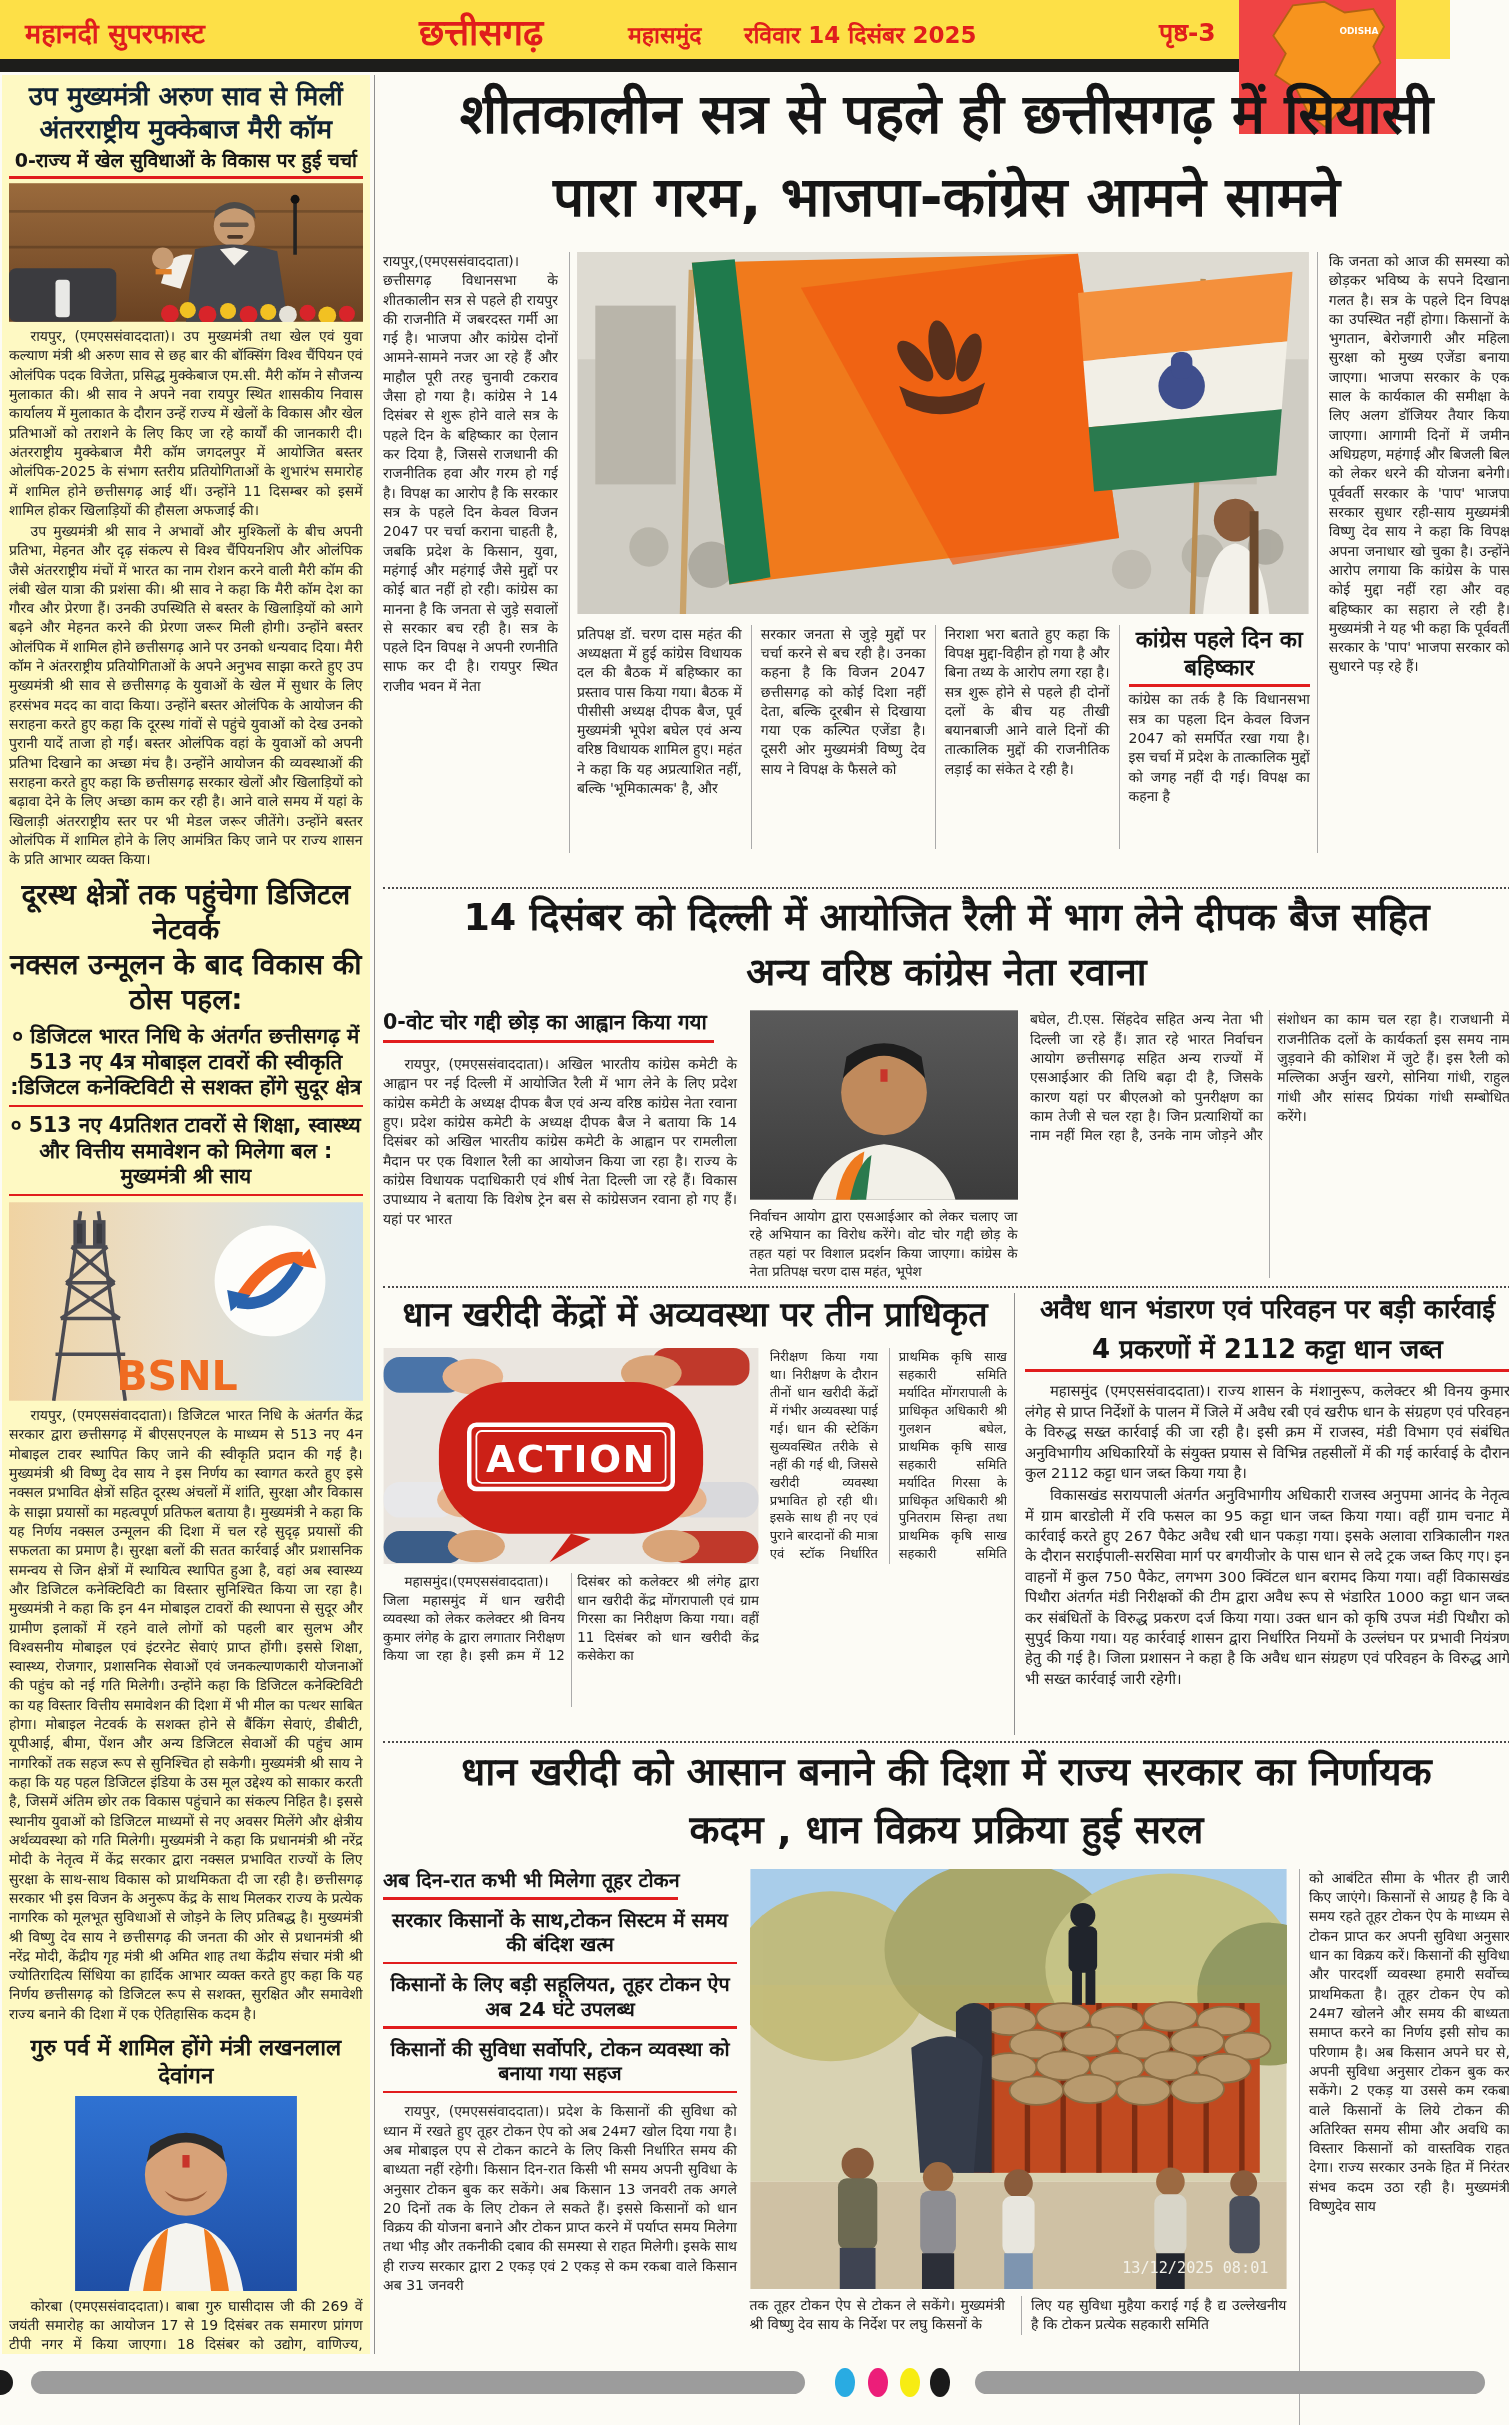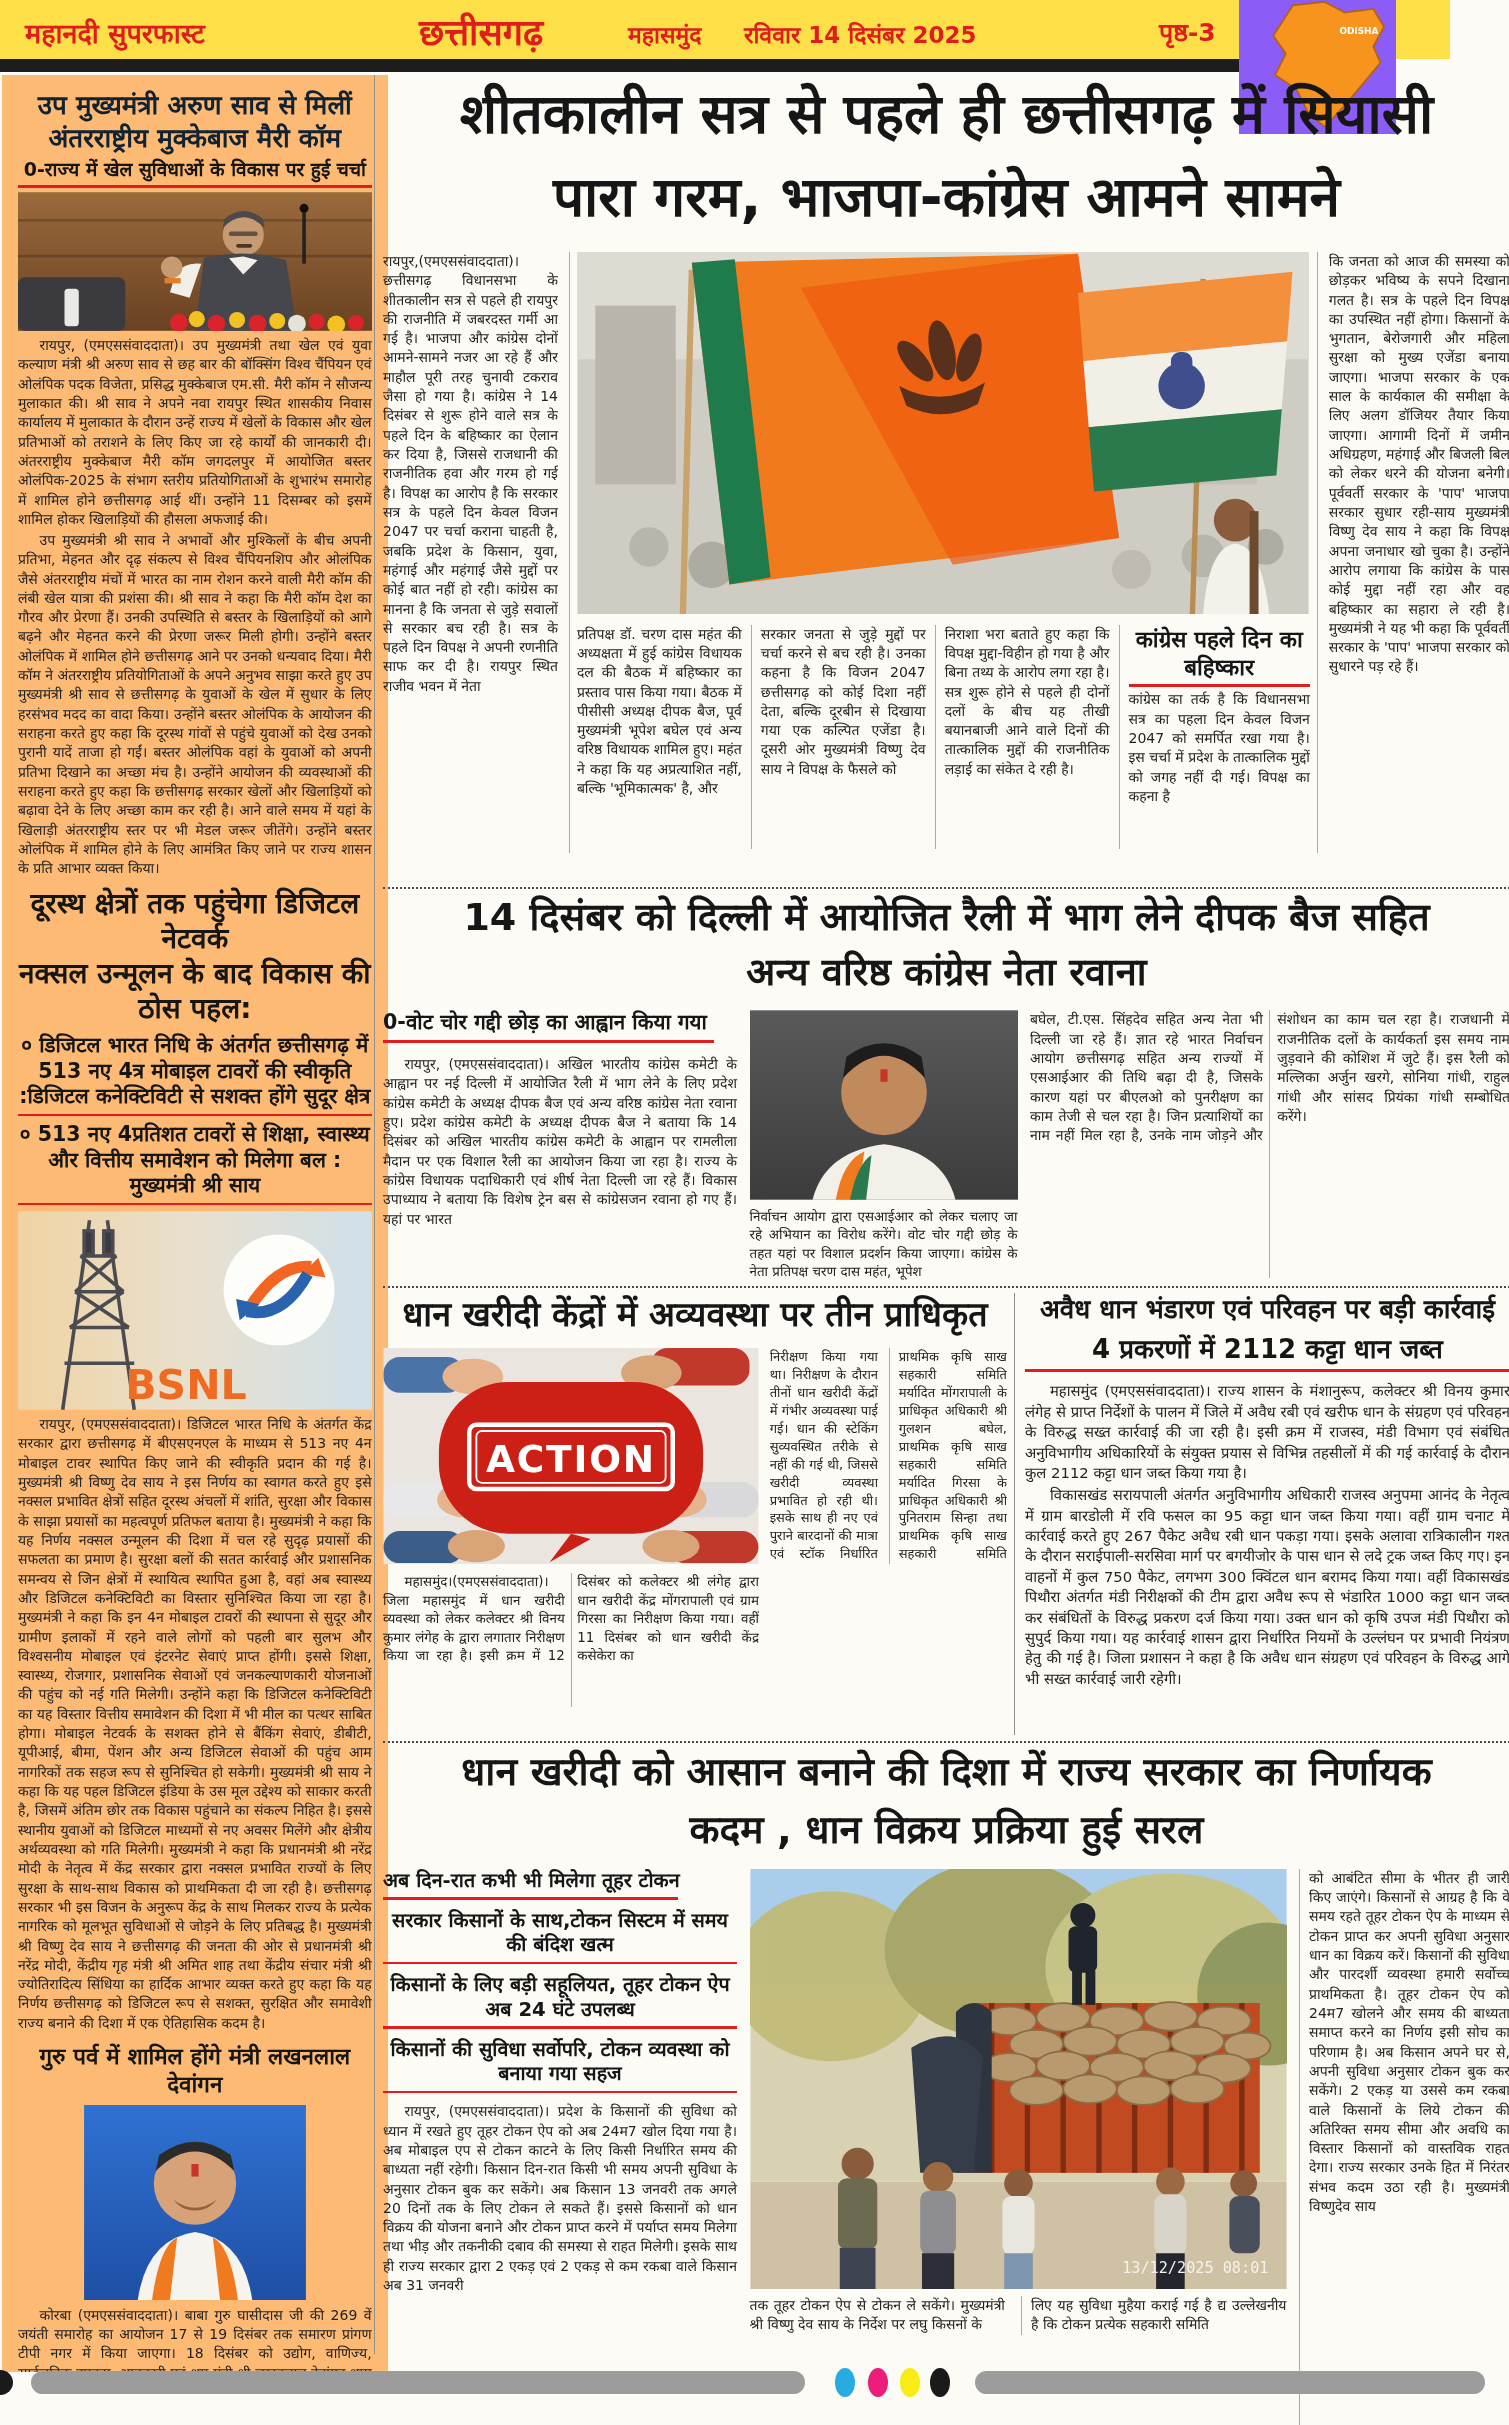--- a/index.html
+++ b/index.html
@@ -19,28 +19,28 @@
 <body>
 
 <div class="abs" style="left:0;top:0;width:1450px;height:59px;background:#fde047;">
   <span class="abs red" style="left:25px;top:14.3px;font-size:27px;font-weight:bold;">महानदी सुपरफास्ट</span>
   <span class="abs red" style="left:419px;top:7.2px;font-size:36px;font-weight:bold;">छत्तीसगढ़</span>
   <span class="abs red" style="left:628px;top:18px;font-size:23px;font-weight:bold;">महासमुंद</span>
   <span class="abs red" style="left:744px;top:18px;font-size:23px;font-weight:bold;">रविवार 14 दिसंबर 2025</span>
   <span class="abs red" style="left:1159px;top:14.3px;font-size:25px;font-weight:bold;">पृष्ठ-3</span>
 </div>
 <div class="abs" style="left:0;top:59px;width:1377px;height:12.5px;background:#1d1d1b;"></div>
-<div class="abs" style="left:1239px;top:0;width:157px;height:134px;background:#8b5cf6;">
+<div class="abs" style="left:1239px;top:0;width:157px;height:134px;background:#ef4444;">
   <svg width="157" height="134" viewBox="0 0 175 150">
     <path d="M60,6 L95,2 L118,14 L150,10 L162,30 L150,52 L158,70 L140,92 L118,118 L96,142 L78,128 L64,100 L40,84 L52,60 L38,40 Z" fill="#f7941e" stroke="#b36312" stroke-width="2"></path>
     <text x="112" y="38" font-size="10" fill="#ffffff" font-weight="bold">ODISHA</text>
   </svg>
 </div>
 
-<div class="abs clip" style="left:1.8px;top:75px;width:368px;height:2279px;background:#fdba74;padding:9px;">
+<div class="abs clip" style="left:1.8px;top:75px;width:368px;height:2279px;background:#fef9c3;padding:0;">
 
   <div style="padding:5.4px 7.2px 0 7.2px;">
     <div class="hl ctr" style="font-size:26px;color:#123;">उप मुख्यमंत्री अरुण साव से मिलीं</div>
     <div class="hl ctr" style="font-size:26px;color:#123;">अंतरराष्ट्रीय मुक्केबाज मैरी कॉम</div>
     <div class="hl ctr" style="font-size:19px;margin-top:3.6px;">0-राज्य में खेल सुविधाओं के विकास पर हुई चर्चा</div>
     <hr class="redrule">
     <div class="clip" style="width:354px;height:139px;margin:3.6px auto;">
       <svg width="354" height="139" viewBox="0 0 396 155">
         <defs>
             <linearGradient id="wood" x1="0" y1="0" x2="0" y2="1">

